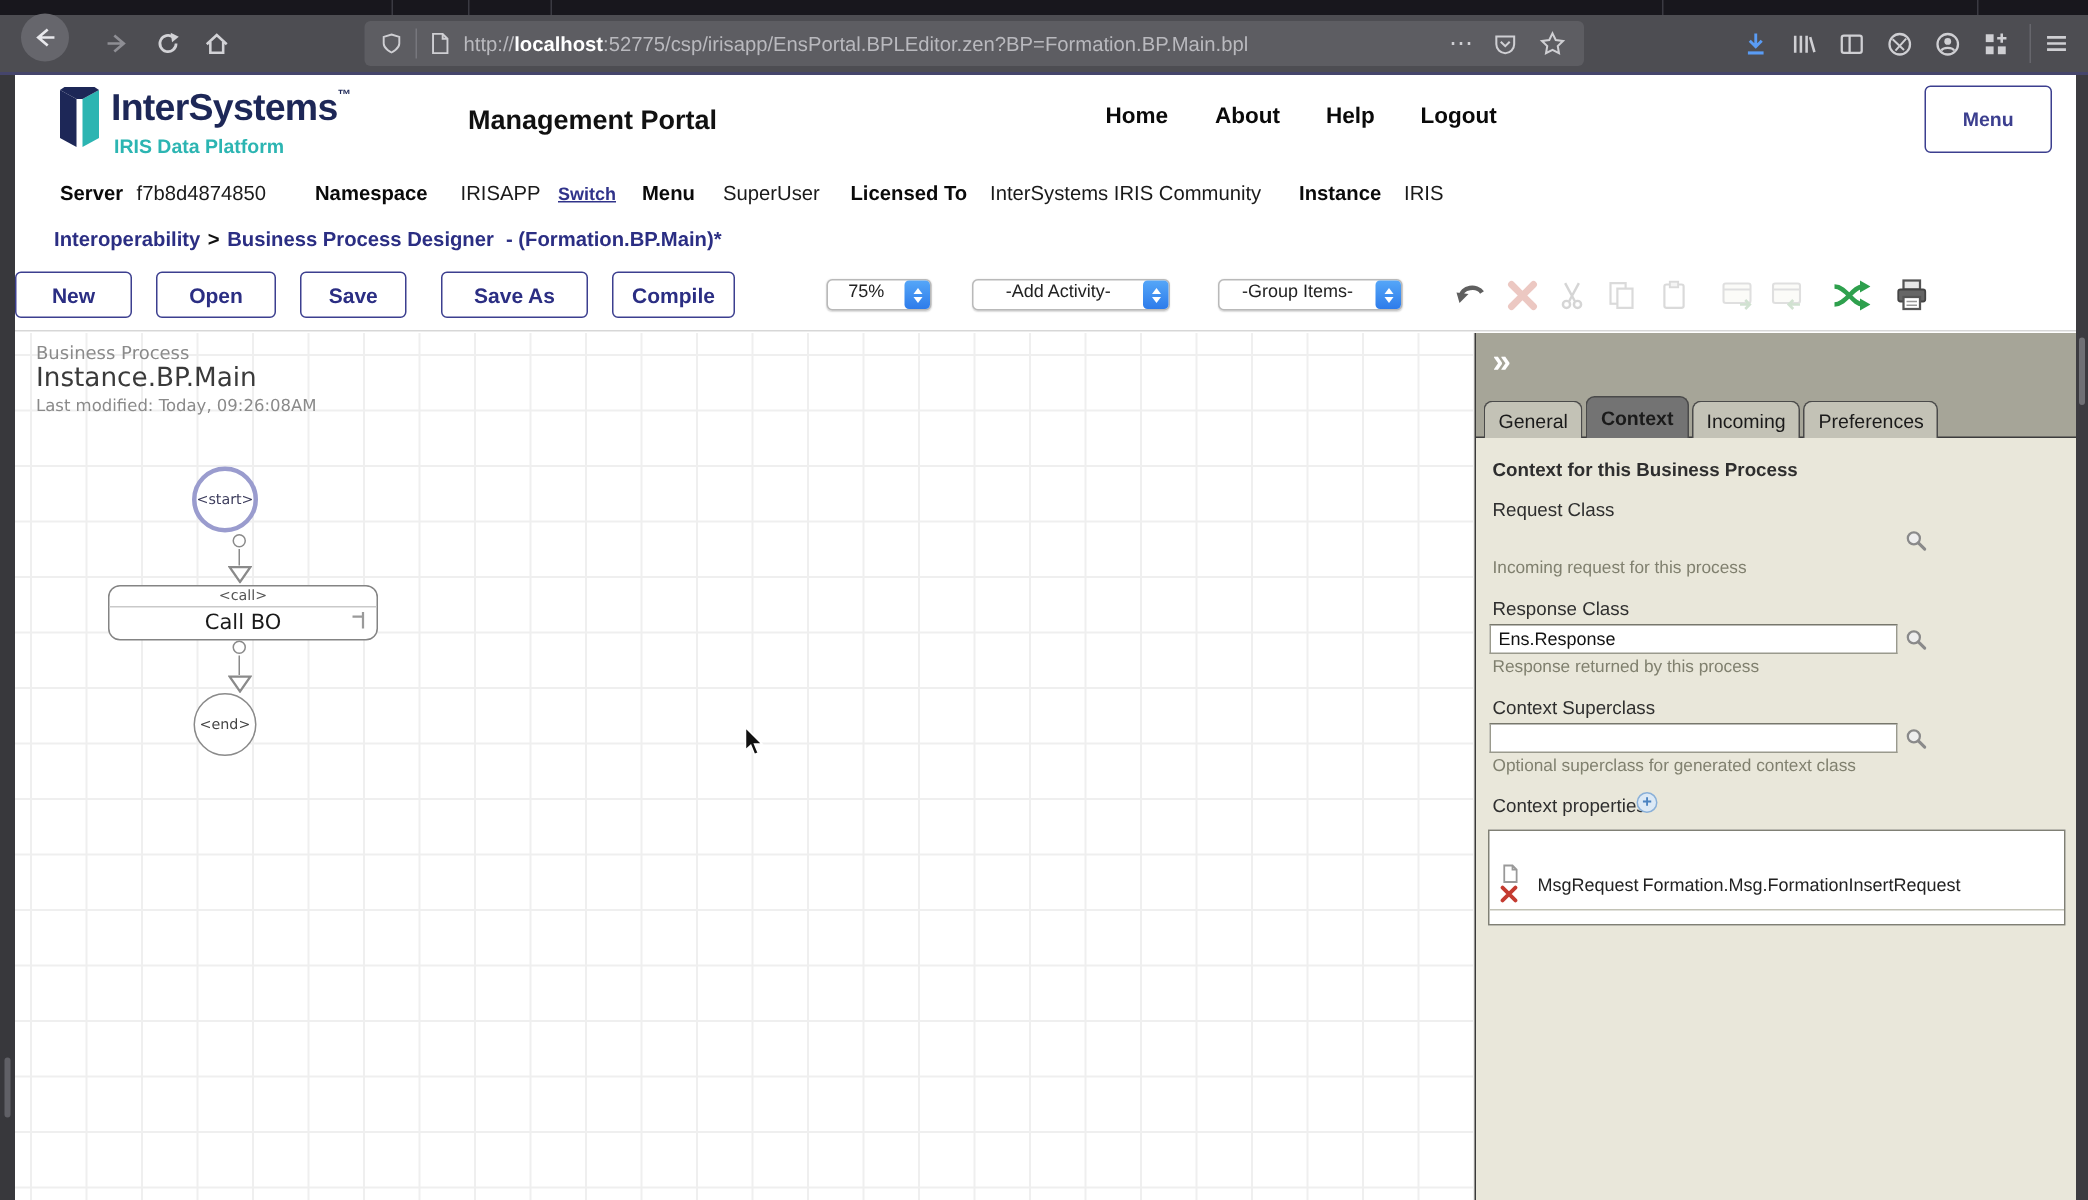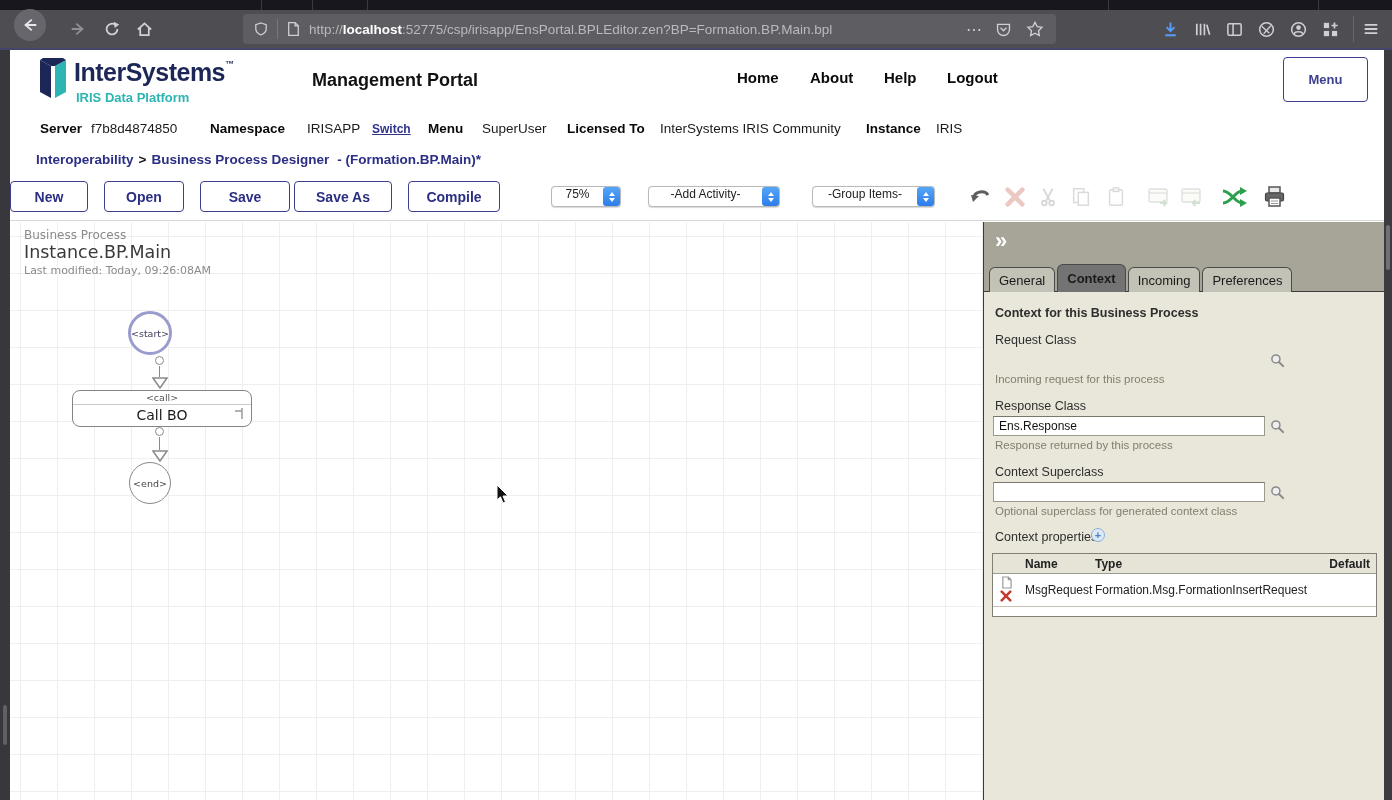--- a/index.html
+++ b/index.html
@@ -226,23 +226,23 @@
   <span class="ivalue" style="left:650px">InterSystems IRIS Community</span>
   <span class="ilabel" style="left:856px">Instance</span>
   <span class="ivalue" style="left:926px">IRIS</span>
 
   <div id="breadcrumb">
     <span>Interoperability</span><span class="sep">&gt;</span><span>Business Process Designer</span><span style="padding-left:8px">- (Formation.BP.Main)*</span>
   </div>
 
   <div class="rbtn" style="left:0px;width:78px">New</div>
   <div class="rbtn" style="left:94px;width:80px">Open</div>
-  <div class="rbtn" style="left:190px;width:90px">Save</div>
+  <div class="rbtn" style="left:190px;width:71px">Save</div>
   <div class="rbtn" style="left:284px;width:98px">Save As</div>
-  <div class="rbtn" style="left:398px;width:92px">Compile</div>
+  <div class="rbtn" style="left:398px;width:82px">Compile</div>
 
   <div class="macsel" style="left:541px;width:70px">
     <span class="val">75%</span>
     <span class="step">
         <span class="tri-up"></span>
         <span class="tri-dn"></span>
       </span>
   </div>
   <div class="macsel" style="left:638px;width:132px">
     <span class="val">-Add Activity-</span>
@@ -388,25 +388,20 @@
       <svg class="mag" style="top:192px" width="15" height="15" viewBox="0 0 16 16">
           <circle cx="6.3" cy="6.3" r="4.3" fill="#eee" stroke="#8a8a8a" stroke-width="1.6"></circle>
           <path d="M9.5 9.5 L14 14" stroke="#8a8a8a" stroke-width="2.2" stroke-linecap="round"></path>
         </svg>
       <div class="phelp" style="top:212px">Optional superclass for generated context class</div>
 
       <div class="plabel" style="top:237px">Context properties</div>
       <div id="plus-badge">+</div>
 
       <div id="props-table">
-        <div id="props-head">
-          <span style="left:32px">Name</span>
-          <span style="left:102px">Type</span>
-          <span style="right:6px">Default</span>
-        </div>
         <div id="prow">
           <div id="row-icons">
             <svg width="11" height="13" viewBox="0 0 12 14">
                 <path d="M2 1 H8 L11 4 V13 H2 Z M8 1 V4 H11" fill="#fff" stroke="#999" stroke-width="1.3"></path>
               </svg>
             <svg width="12" height="12" viewBox="0 0 14 14">
                 <path d="M2 2 L12 12 M12 2 L2 12" stroke="#c43b30" stroke-width="3" stroke-linecap="round"></path>
               </svg>
           </div>
           <span style="left:32px">MsgRequest</span>

